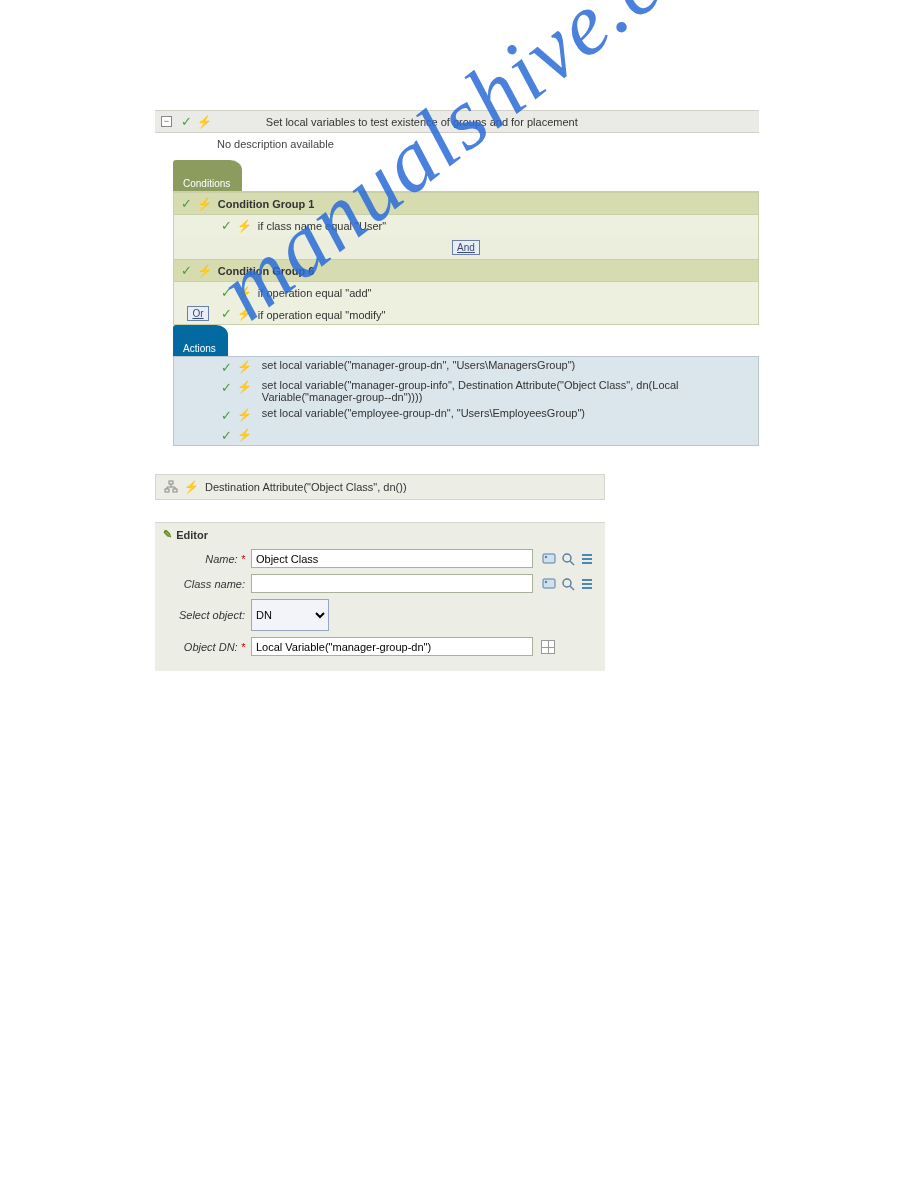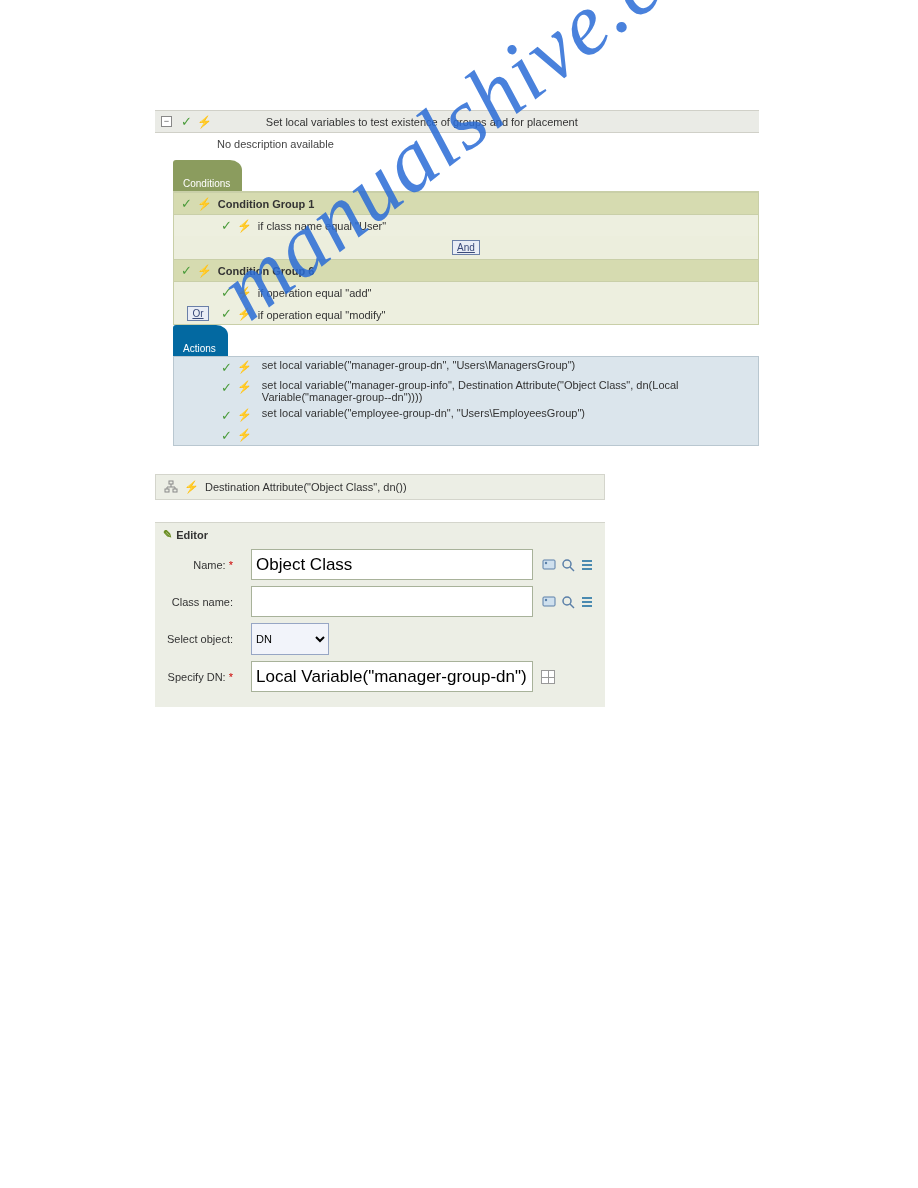--- a/index.html
+++ b/index.html
@@ -37,23 +37,23 @@
 
 
 .crumb { margin-top: 28px; width: 450px; background: #eceee5; border: 1px solid #d4d5cc; padding: 5px 8px; display: flex; align-items: center; }
 .tree-ic { width: 14px; height: 14px; display: inline-flex; align-items: center; justify-content: center; margin-right: 4px; }
 
 
 .editor { margin-top: 22px; width: 450px; background: #eceee5; border-top: 1px solid #d4d5cc; padding-bottom: 12px; }
 .editor-hdr { padding: 5px 8px; font-weight: bold; display: flex; align-items: center; }
 .pencil { color: #6b8e23; margin-right: 4px; }
 .ed-row { display: flex; align-items: center; padding: 3px 8px; }
-.ed-label { width: 88px; text-align: right; padding-right: 18px; }
+.ed-label { width: 88px; text-align: right; padding-right: 6px; font-style: italic; }
 .req { color: #c00; }
-.ed-input { border: 1px solid #a8b29a; background: #fff; height: 31px; padding: 2px 4px; font-size: 17px; font-family: inherit; }
+.ed-input { border: 1px solid #a8b29a; background: #fff; height: 19px; padding: 2px 4px; font-size: 11px; font-family: inherit; }
 .ed-input.w1 { width: 282px; }
 .ed-select { border: 1px solid #97a6c4; background: #f2f4fa; height: 32px; font-size: 11px; width: 78px; }
 .icon-btns { display: flex; gap: 3px; margin-left: 8px; }
 .ibtn { width: 16px; height: 16px; display: flex; align-items: center; justify-content: center; }
 .ibtn svg { width: 14px; height: 14px; }
 .grid-ic { width: 14px; height: 14px; border: 1px solid #999; background: linear-gradient(#fff,#fff) padding-box; display: inline-block; position: relative; }
 .grid-ic::before, .grid-ic::after { content: ""; position: absolute; background: #999; }
 .grid-ic::before { left: 0; right: 0; top: 50%; height: 1px; }
 .grid-ic::after { top: 0; bottom: 0; left: 50%; width: 1px; }
 .spacer { width: 8px; }
@@ -204,21 +204,21 @@
     </div>
 
     <div class="ed-row">
       <span class="ed-label">Select object:</span>
       <select class="ed-select">
         <option>DN</option>
       </select>
     </div>
 
     <div class="ed-row">
-      <span class="ed-label"><span>Specify DN:</span> <span class="req">*</span></span>
+      <span class="ed-label"><span>Object DN:</span> <span class="req">*</span></span>
       <input class="ed-input w1" value="Local Variable(&quot;manager-group-dn&quot;)" style="">
       <span class="spacer"></span>
       <span class="grid-ic"></span>
     </div>
   </div>
 
 </div>
 
 <div class="wm">manualshive.com</div>
 

